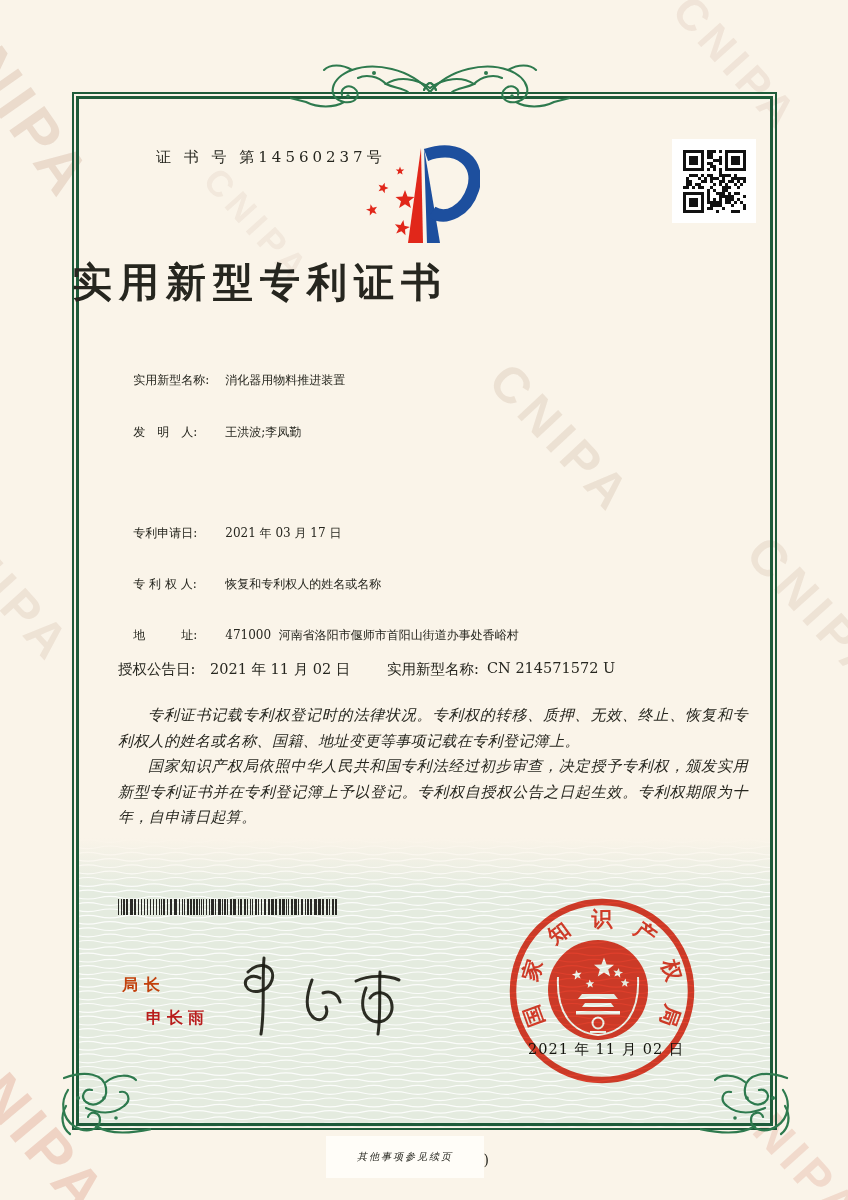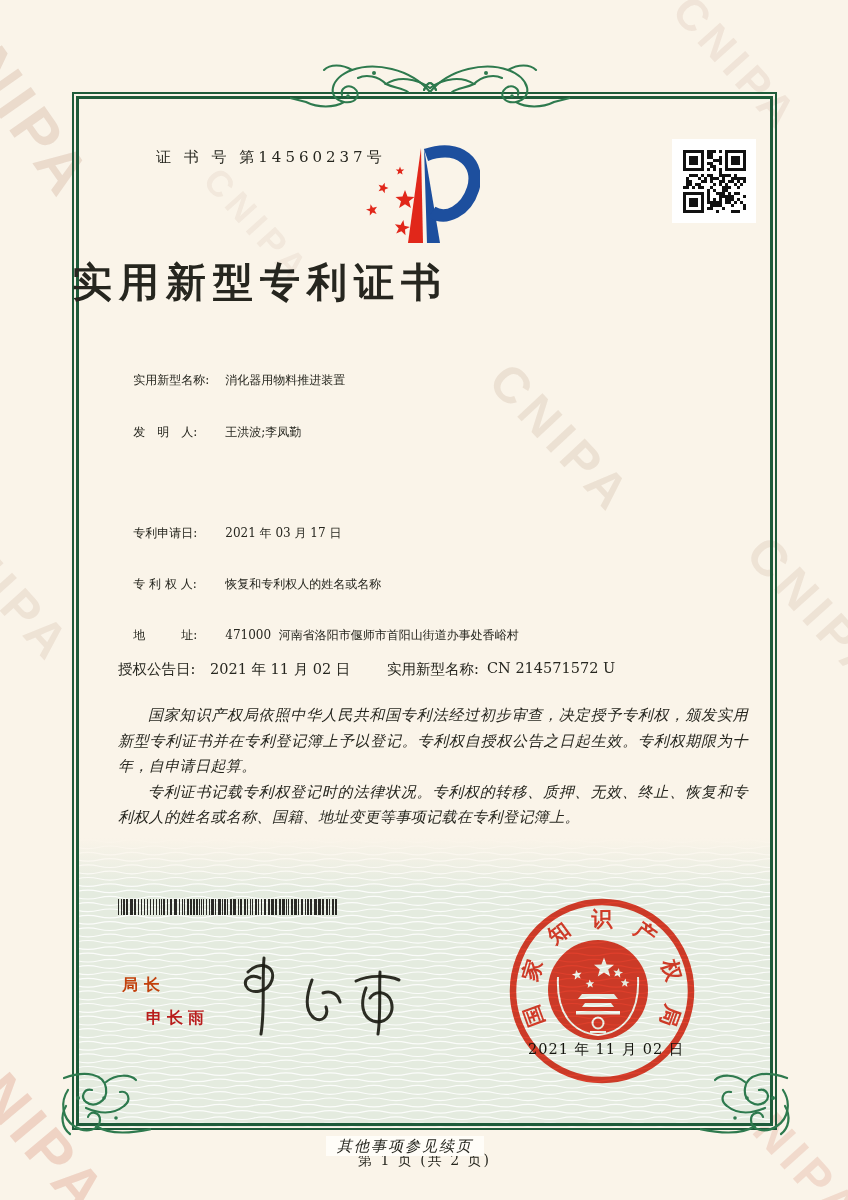--- a/index.html
+++ b/index.html
@@ -44,23 +44,23 @@
   .signer-name{position:absolute;left:122px;top:1008px;font-size:16px;letter-spacing:5px;z-index:5;
         font-family:"Liberation Sans",sans-serif;font-weight:600;color:#b91c1c;margin-left:24px;}
   .signature{position:absolute;left:228px;top:948px;z-index:5;}
   
   .seal{position:absolute;left:502px;top:891px;z-index:6;mix-blend-mode:multiply;opacity:.95;}
   .seal-date{position:absolute;left:528px;top:1040px;font-size:14.5px;letter-spacing:1px;
              color:#15150f;z-index:7;white-space:pre;}
   
   .page-info{position:absolute;left:72px;top:1152px;width:705px;text-align:center;
              font-size:14px;letter-spacing:2px;z-index:5;}
-  .continuation{position:absolute;left:326px;top:1136px;width:158px;height:20px;background:#fffdf8;
+  .continuation{position:absolute;left:326px;top:1136px;width:158px;height:42px;background:#fffdf8;
              display:flex;align-items:center;justify-content:center;font-style:italic;
-             font-size:15px;letter-spacing:2px;z-index:5;}
+             font-size:10px;letter-spacing:2px;z-index:5;}
   
   .flourish{position:absolute;left:290px;top:58px;z-index:4;}
   .corner{position:absolute;z-index:4;}
   .corner.left{left:56px;top:1068px;}
   .corner.right{left:700px;top:1068px;transform:scaleX(-1);}
 </style>
 </head>
 <body>
 
 <div class="page">
@@ -335,22 +335,22 @@
     <span class="fl">地　　　址:</span><span class="fv">471000  河南省洛阳市偃师市首阳山街道办事处香峪村</span>
   </div>
   <div class="grant-row">
     <span class="gl1">授权公告日:</span>
     <span class="gv1">2021 年 11 月 02 日</span>
     <span class="gl2">实用新型名称:</span>
     <span class="gv2">CN 214571572 U</span>
   </div>
 
   <div class="paras">
+    <p>专利证书记载专利权登记时的法律状况。专利权的转移、质押、无效、终止、恢复和专利权人的姓名或名称、国籍、地址变更等事项记载在专利登记簿上。</p>
     <p>国家知识产权局依照中华人民共和国专利法经过初步审查，决定授予专利权，颁发实用新型专利证书并在专利登记簿上予以登记。专利权自授权公告之日起生效。专利权期限为十年，自申请日起算。</p>
-    <p>专利证书记载专利权登记时的法律状况。专利权的转移、质押、无效、终止、恢复和专利权人的姓名或名称、国籍、地址变更等事项记载在专利登记簿上。</p>
   </div>
 
   <svg class="barcode" id="barcode-svg" width="220" height="16" viewBox="0 0 220 16">
       <rect x="0" y="0" width="1" height="16" fill="#2a2a26"></rect>
       <rect x="3" y="0" width="1" height="16" fill="#2a2a26"></rect>
       <rect x="5" y="0" width="2" height="16" fill="#2a2a26"></rect>
       <rect x="8" y="0" width="2" height="16" fill="#2a2a26"></rect>
       <rect x="12" y="0" width="3" height="16" fill="#2a2a26"></rect>
       <rect x="16" y="0" width="2" height="16" fill="#2a2a26"></rect>
       <rect x="20" y="0" width="1" height="16" fill="#2a2a26"></rect>

